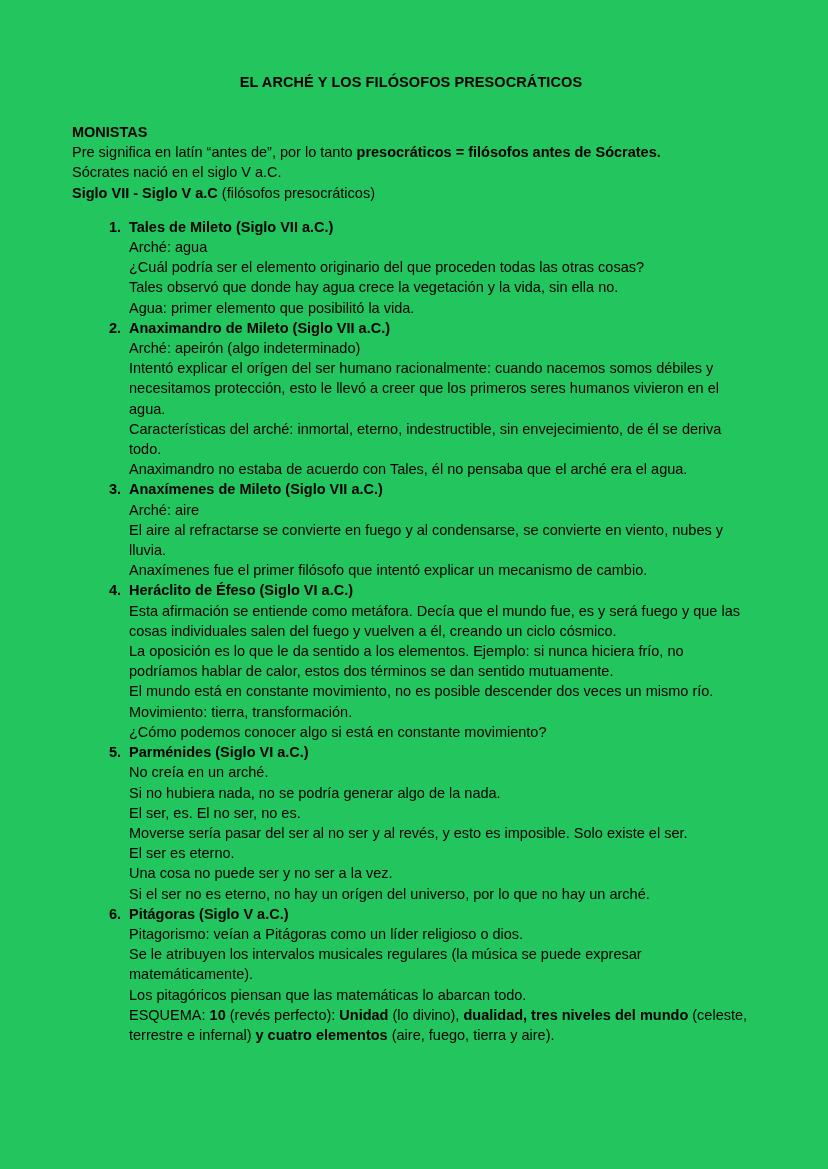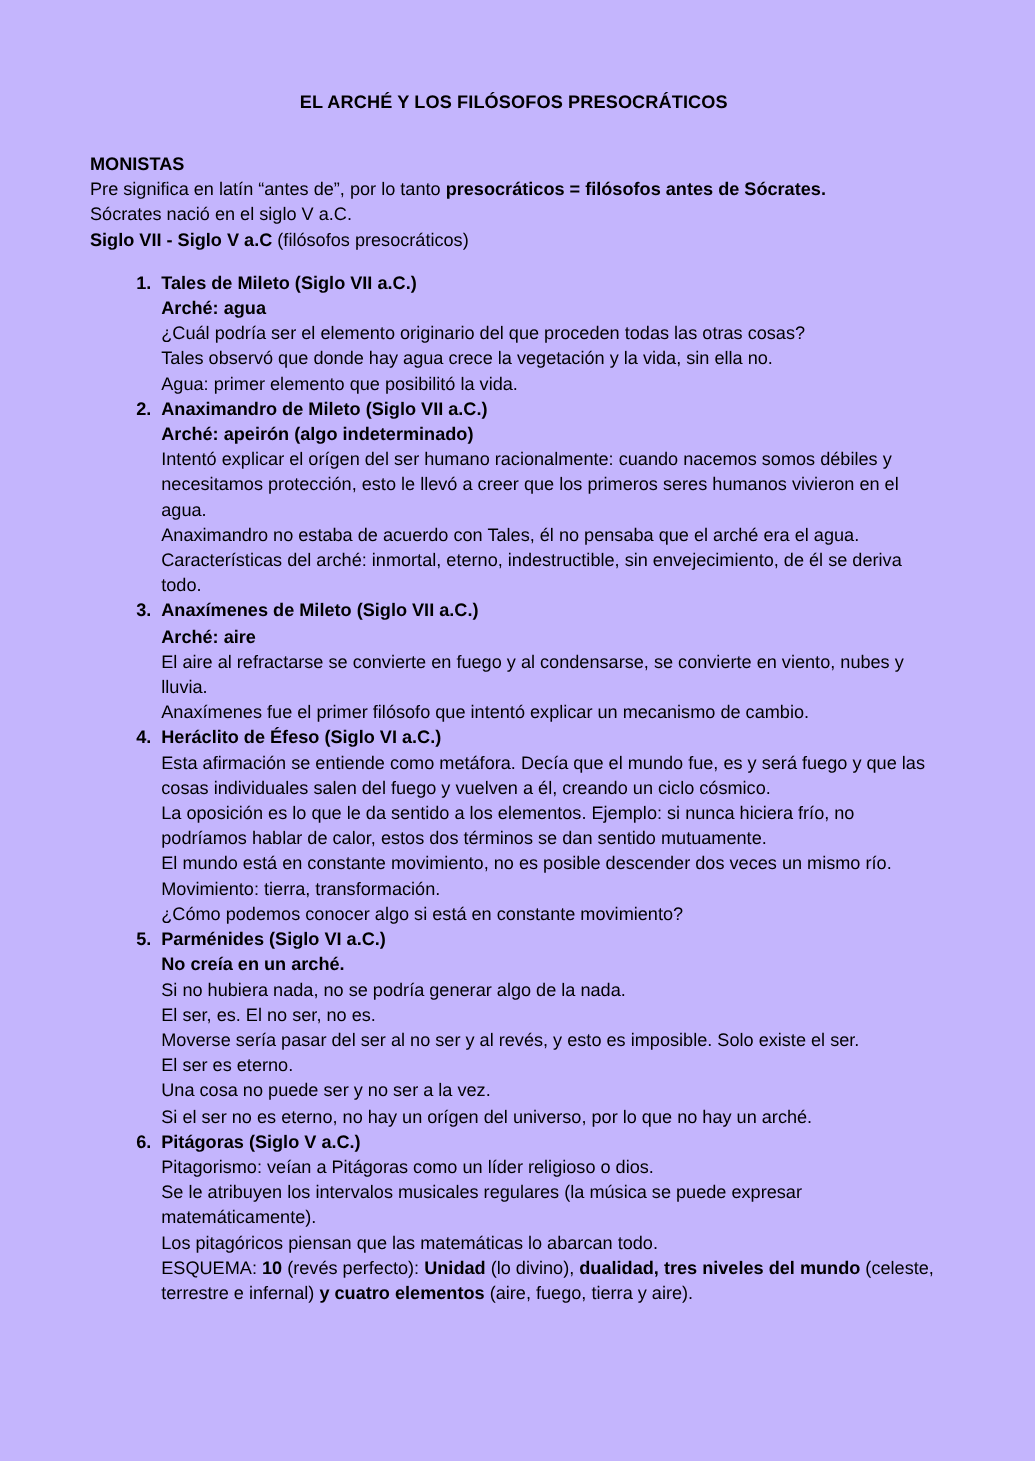--- a/index.html
+++ b/index.html
@@ -12,21 +12,21 @@
     width: 828px;
     height: 1169px;
     font-family: "Liberation Sans", sans-serif;
     color: #000000;
     -webkit-font-smoothing: antialiased;
   }
   .page {
     position: relative;
     width: 828px;
     height: 1169px;
-    background: #c4b5fd;
+    background: #22c55e;
     box-sizing: border-box;
     padding: 72px 78px 0 72px;
   }
   .doc-title {
     text-align: center;
     font-size: 14.5px;
     font-weight: bold;
     letter-spacing: 0.1px;
     margin: 0 0 30px 0;
     line-height: 20px;
@@ -65,21 +65,21 @@
   }
   .item-title {
     font-size: 14.5px;
     line-height: 20.2px;
     font-weight: bold;
     margin: 0;
   }
   .item-arche {
     font-size: 14.5px;
     line-height: 20.2px;
-    font-weight: bold;
+    font-weight: normal;
     margin: 0;
   }
   .item-body {
     margin: 0;
   }
   .body-line {
     font-size: 14.5px;
     line-height: 20.2px;
     margin: 0;
     max-width: 628px;
@@ -112,22 +112,22 @@
           <p class="body-line"><span>Tales observó que donde hay agua crece la vegetación y la vida, sin ella no.</span></p>
           <p class="body-line"><span>Agua: primer elemento que posibilitó la vida.</span></p>
         </div>
       </li>
       <li>
         <span class="marker">2.</span>
         <p class="item-title">Anaximandro de Mileto (Siglo VII a.C.)</p>
         <p class="item-arche">Arché: apeirón (algo indeterminado)</p>
         <div class="item-body">
           <p class="body-line"><span>Intentó explicar el orígen del ser humano racionalmente: cuando nacemos somos débiles y necesitamos protección, esto le llevó a creer que los primeros seres humanos vivieron en el agua.</span></p>
+          <p class="body-line"><span>Características del arché: inmortal, eterno, indestructible, sin envejecimiento, de él se deriva todo.</span></p>
           <p class="body-line"><span>Anaximandro no estaba de acuerdo con Tales, él no pensaba que el arché era el agua.</span></p>
-          <p class="body-line"><span>Características del arché: inmortal, eterno, indestructible, sin envejecimiento, de él se deriva todo.</span></p>
         </div>
       </li>
       <li>
         <span class="marker">3.</span>
         <p class="item-title">Anaxímenes de Mileto (Siglo VII a.C.)</p>
         <p class="item-arche">Arché: aire</p>
         <div class="item-body">
           <p class="body-line"><span>El aire al refractarse se convierte en fuego y al condensarse, se convierte en viento, nubes y lluvia.</span></p>
           <p class="body-line"><span>Anaxímenes fue el primer filósofo que intentó explicar un mecanismo de cambio.</span></p>
         </div>

